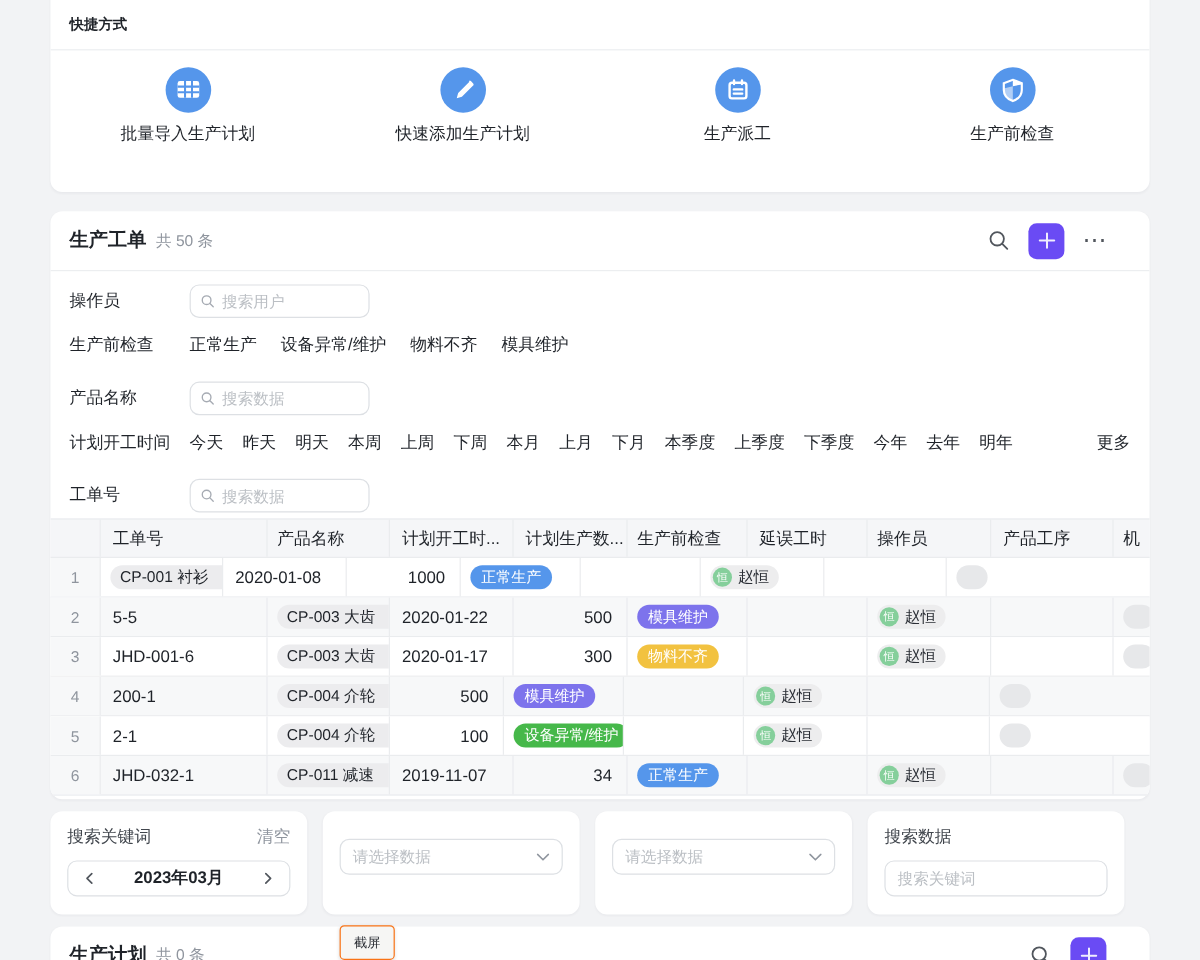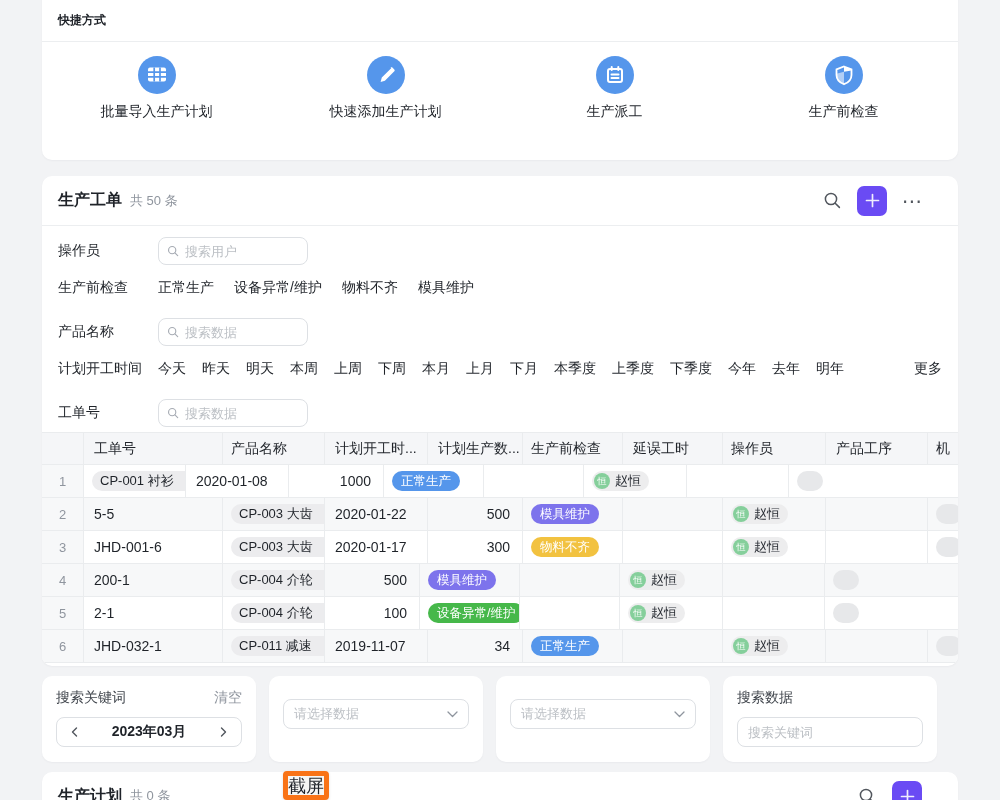--- a/index.html
+++ b/index.html
@@ -112,22 +112,22 @@
   .b-ctl input::placeholder { color:#bbbfc4; }
   .chev { display:flex; align-items:center; cursor:pointer; }
 
   
   #plancard { left:42px; top:772px; width:916px; height:60px; }
   #plancard .wo-header { border-bottom:none; height:48px; }
 
   
   #shotbtn {
     position:absolute; left:283px; top:771px; width:46px; height:29px; z-index:20;
-    background:#f6f6f4; border:5px solid #f97316; border-radius:4px;
-    font-size:18px; color:#1f2329; display:flex; align-items:center; justify-content:center;
+    background:#f6f6f4; border:1px solid #f97316; border-radius:4px;
+    font-size:11px; color:#1f2329; display:flex; align-items:center; justify-content:center;
     box-shadow:0 1px 3px rgba(0,0,0,.12); cursor:pointer; font-family:inherit;
   }
 </style>
 </head>
 <body>
 
 <div class="card" id="shortcuts">
   <div class="sc-header">
     <h2>快捷方式</h2>
   </div>

